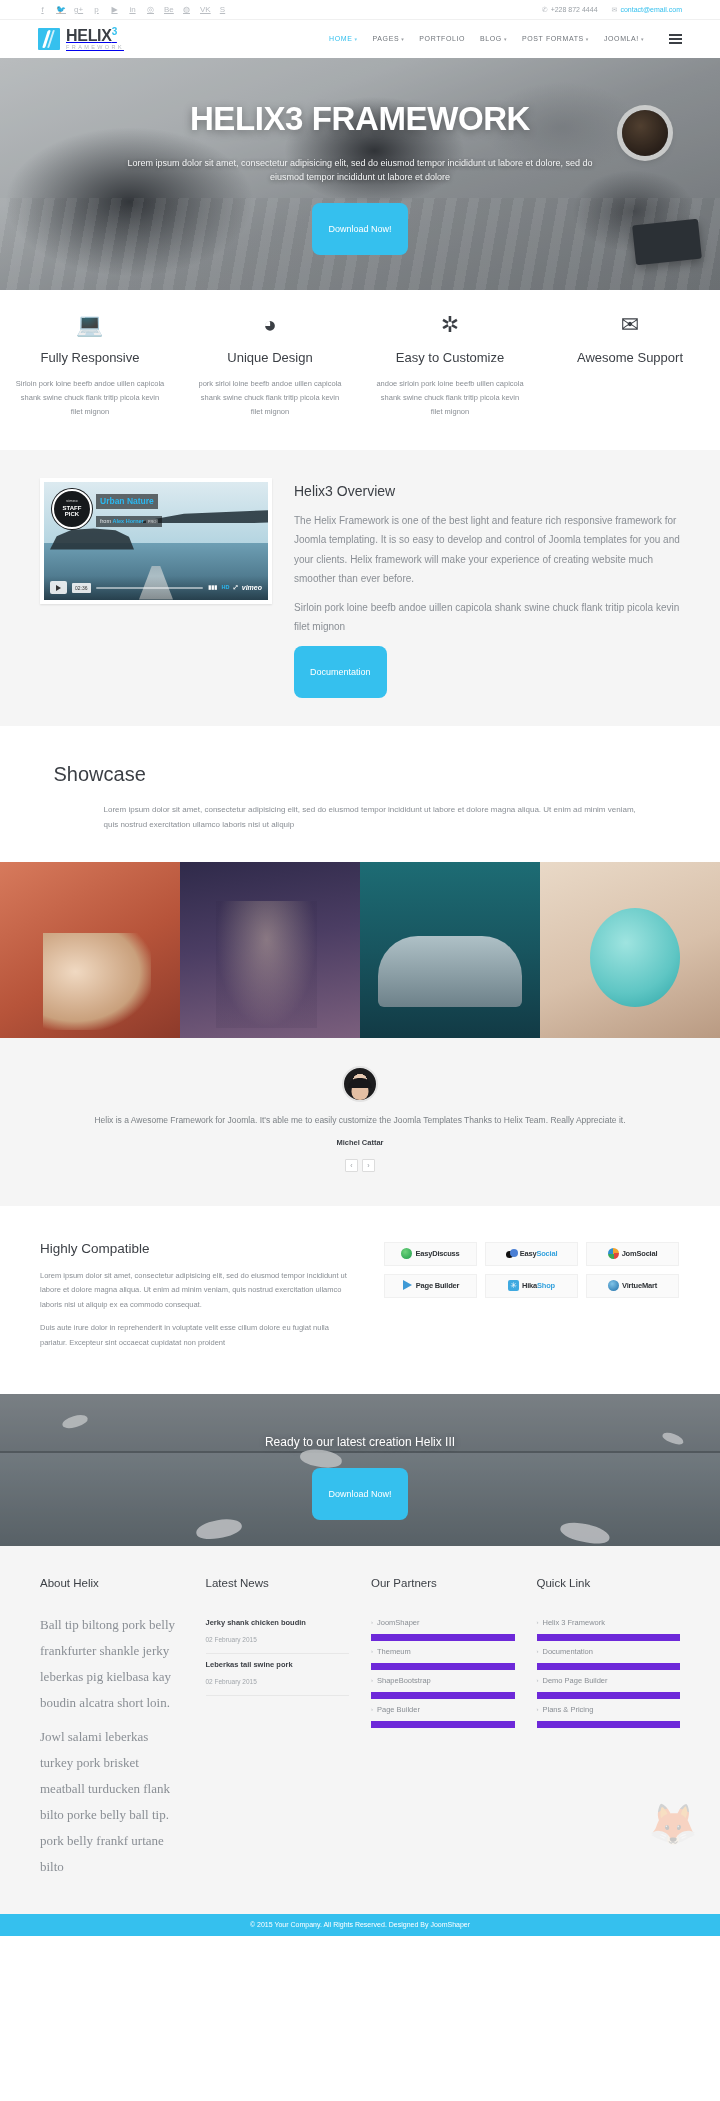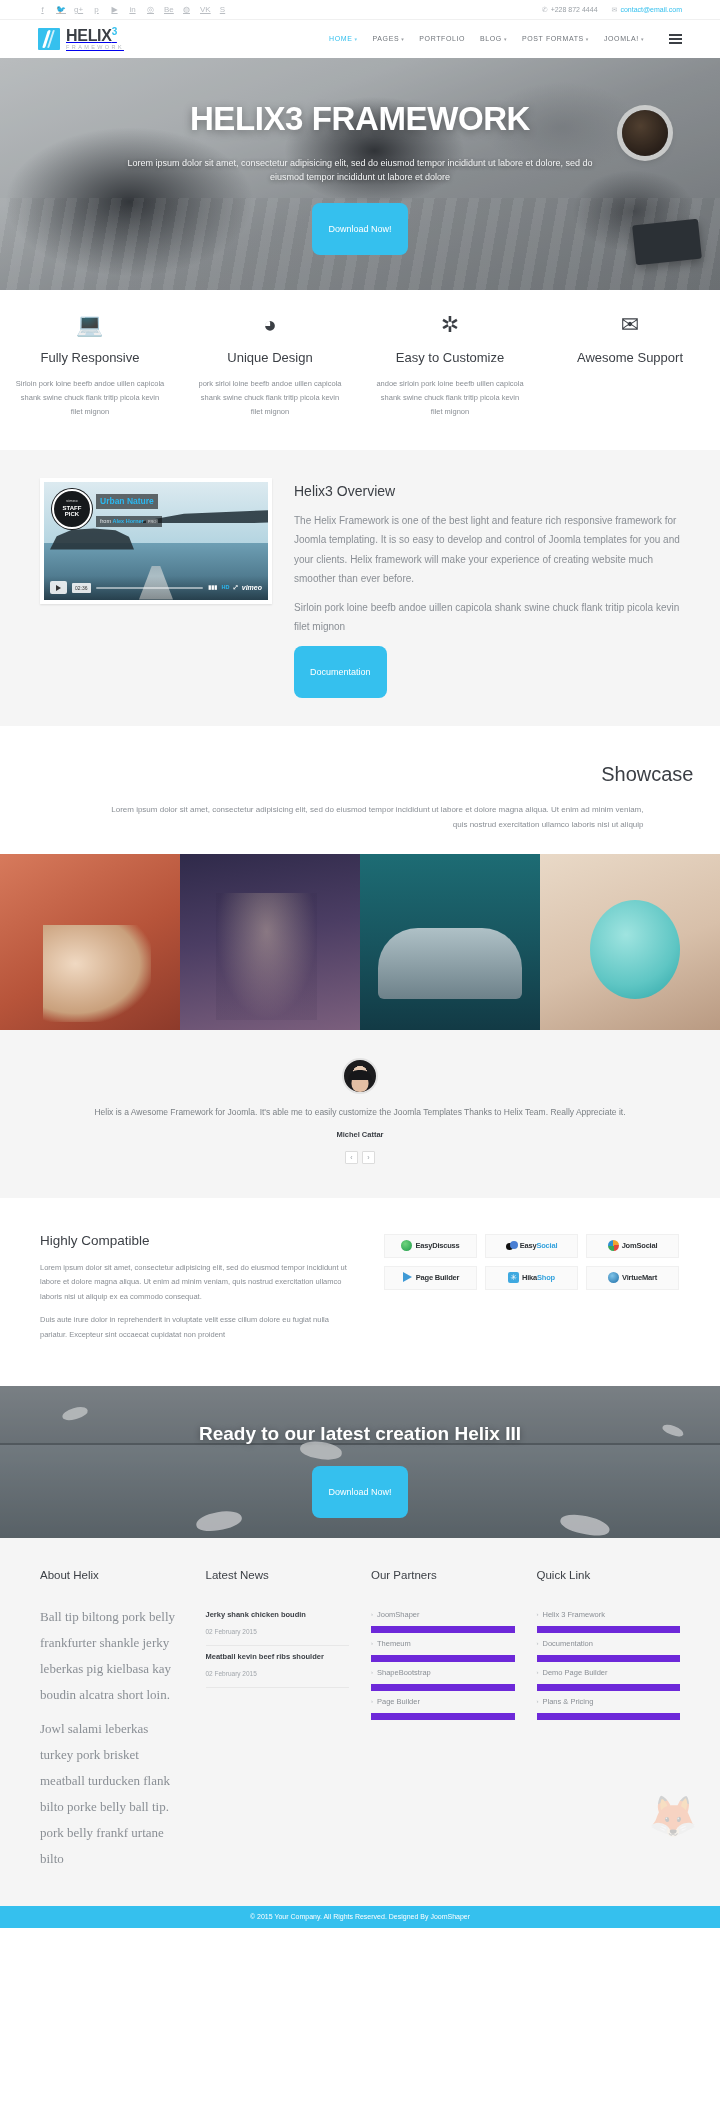--- a/index.html
+++ b/index.html
@@ -126,21 +126,21 @@
   .video .bar { flex:1; height:2px; background:rgba(255,255,255,.5); border-radius:2px; }
   .video .right-ctrl { display:flex; align-items:center; gap:4px; color:#fff; font-size:5.5px; font-weight:bold;}
   .video .right-ctrl .hd { color:#2bb8f0; }
   .video .right-ctrl .vimeo { font-style:italic; font-size:7px; }
 
   .ov-text { flex:1; padding-top:2px; }
   .ov-text h2 { font-size:14px; font-weight:normal; color:#3b3f45; margin-bottom:9px; }
   .ov-text p { font-size:10px; color:#8a8f95; line-height:1.95; margin-bottom:9px; }
 
   
-  .showcase { background:#fff; padding:32px 0 22px; text-align:right;margin-left:27px; }
+  .showcase { background:#fff; padding:32px 0 30px; text-align:left;margin-left:27px; }
   .showcase h2 { font-size:20px; font-weight:normal; color:#3b3f45; margin-bottom:12px; }
   .showcase p { font-size:8px; color:#8a8f95; line-height:1.9; max-width:540px; margin:0 auto; }
   .gallery { display:flex; height:176px; }
   .gal { flex:1; position:relative; overflow:hidden; }
   .g1 { background:linear-gradient(150deg,#d77a5c,#b7543a 55%,#8d3a2a); }
   .g1:after{content:"";position:absolute;left:24%;top:40%;width:60%;height:55%;
     background:radial-gradient(ellipse at 30% 40%, #f0d9c2, #c9a07c 60%, rgba(0,0,0,0) 75%);}
   .g2 { background:linear-gradient(170deg,#2f2a4a,#4b3d63 45%,#7b5f7d); }
   .g2:after{content:"";position:absolute;left:20%;top:22%;width:56%;height:72%;
     background:radial-gradient(ellipse at 50% 30%, rgba(255,230,190,.35), rgba(40,30,60,.1) 70%);}
@@ -199,21 +199,21 @@
   .cta .horizon { position:absolute; left:0; right:0; top:38%; height:2px; background:rgba(50,56,60,.5); }
   .cta .bird { position:absolute; background:#f2f3f4; border-radius:50% 50% 45% 45%; opacity:.92;}
   .cta .b1 { left:62px; top:22px; width:26px; height:11px; transform:rotate(-16deg); }
   .cta .b2 { left:300px; top:56px; width:42px; height:17px; transform:rotate(8deg); }
   .cta .b3 { left:196px; bottom:8px; width:46px; height:18px; transform:rotate(-10deg); }
   .cta .b4 { right:110px; bottom:4px; width:50px; height:18px; transform:rotate(12deg); }
   .cta .b5 { right:36px; top:40px; width:22px; height:9px; transform:rotate(20deg); }
   .cta .tint { position:absolute; inset:0; background:rgba(48,54,60,.30); }
   .cta-inner { position:relative; height:100%; display:flex; flex-direction:column;
      align-items:center; justify-content:center; text-align:center; }
-  .cta h2 { font-size:19px; font-weight:bold; color:#fff; margin-bottom:16px;
+  .cta h2 { font-size:12px; font-weight:normal; color:#fff; margin-bottom:16px;
      text-shadow:0 1px 6px rgba(0,0,0,.35);margin-top:14px; }
 
   
   .footer { background:#f5f5f5; padding:28px 0 26px; position:relative; overflow:hidden; }
   .wfox { position:absolute; right:22px; bottom:58px; font-size:40px; color:rgba(222,140,40,.22);
      pointer-events:none; }
   .fcols { display:flex; gap:22px; position:relative; }
   .fcol { flex:1; }
   .fcol h4 { font-size:11.5px; font-weight:normal; color:#3b3f45; margin-bottom:20px; }
   .fcol p { font-size:13px; color:#8a8f95; line-height:2; margin-bottom:8px;font-family:Liberation Serif, serif; }
@@ -458,21 +458,21 @@
     <div class="container fcols">
       <div class="fcol">
         <h4>About Helix</h4>
         <p>Ball tip biltong pork belly frankfurter shankle jerky leberkas pig kielbasa kay boudin alcatra short loin.</p>
         <p>Jowl salami leberkas turkey pork brisket meatball turducken flank bilto porke belly ball tip. pork belly frankf urtane bilto</p>
       </div>
       <div class="fcol">
         <h4>Latest News</h4>
         <div id="news-host">
             <div class="news-item"><span class="nt">Jerky shank chicken boudin</span><span class="nd">02 February 2015</span></div>
-            <div class="news-item"><span class="nt">Meatball kevin beef ribs shoulder</span><span class="nd">02 February 2015</span></div>
+            <div class="news-item"><span class="nt">Leberkas tail swine pork</span><span class="nd">02 February 2015</span></div>
           </div>
       </div>
       <div class="fcol">
         <h4>Our Partners</h4>
         <div id="partners-host">
             <a class="flink" href="#">
               <span class="chev">›</span>
               <span>JoomShaper</span>
             </a>
             <a class="flink" href="#">

